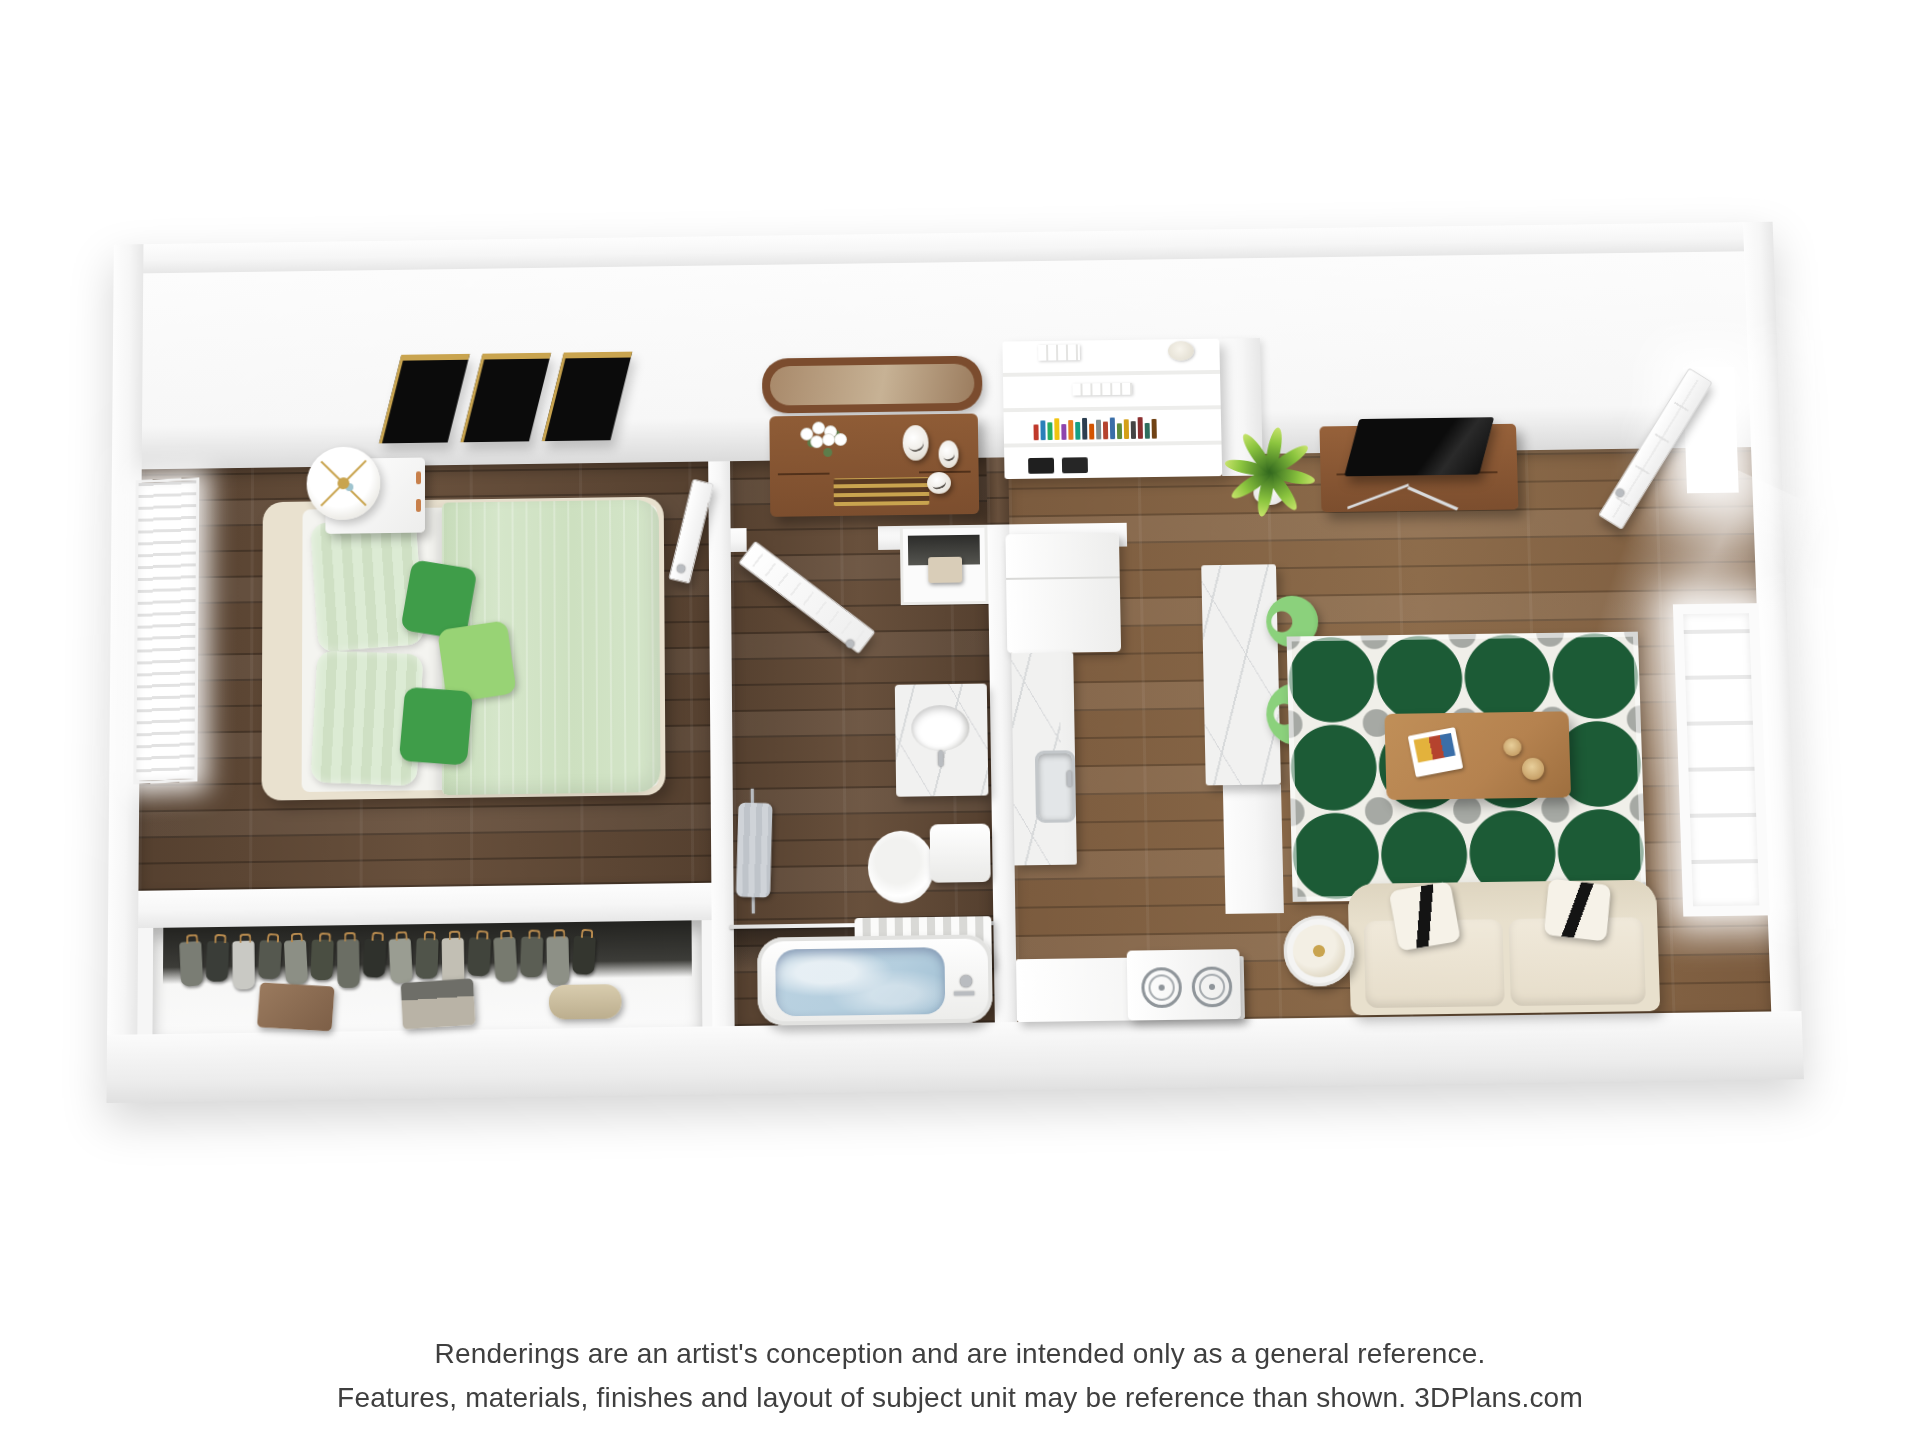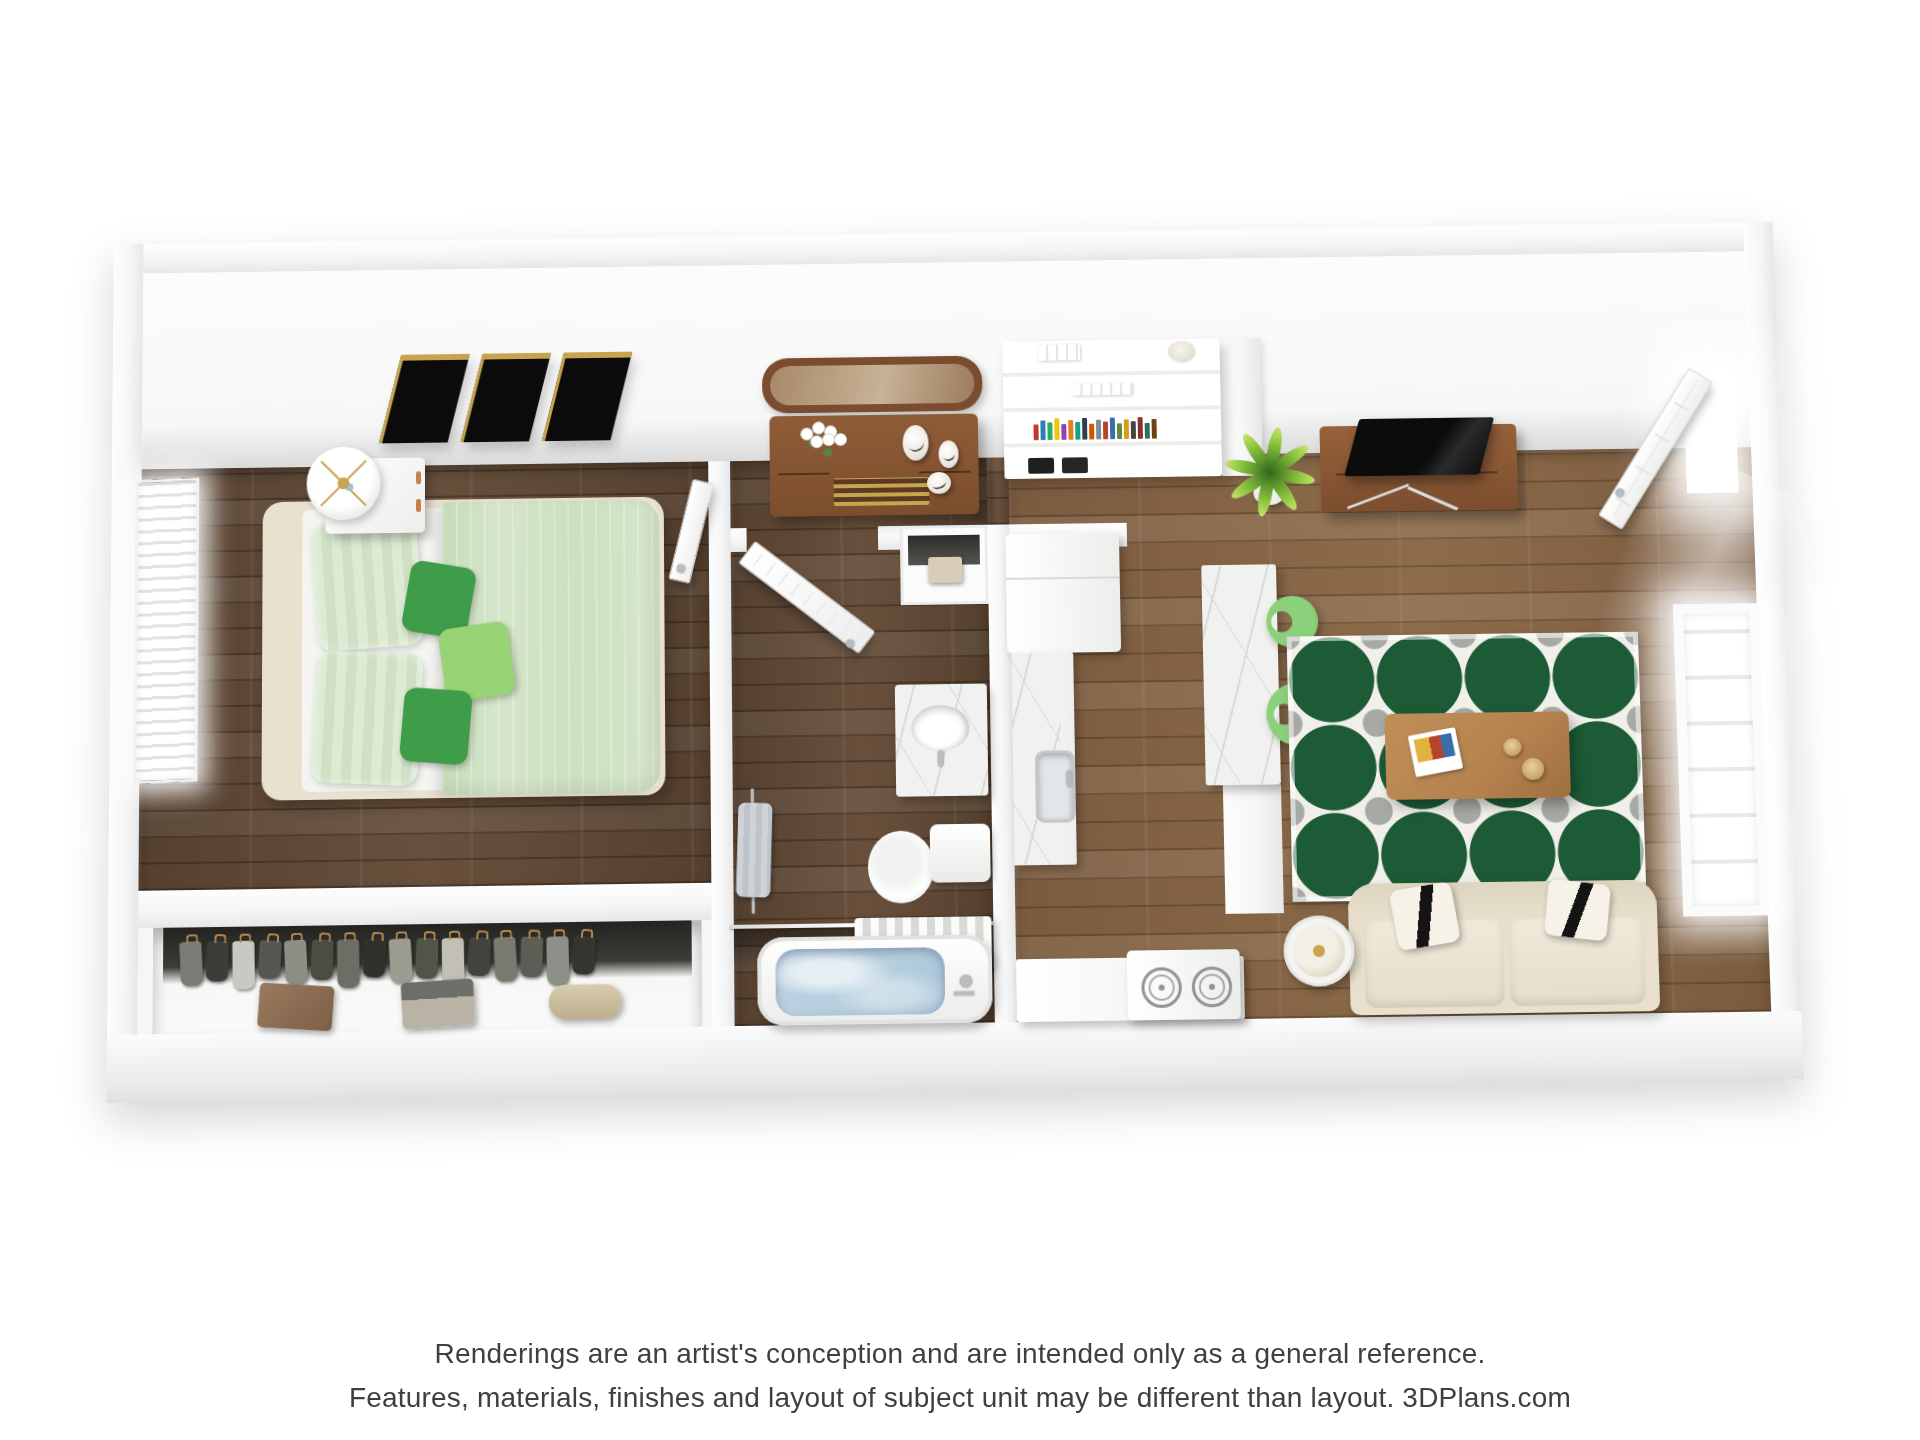--- a/index.html
+++ b/index.html
@@ -362,13 +362,13 @@
     <div class="cushion" style="left:1248px;top:700px;width:138px;height:86px;"></div>
     <div class="cushion" style="left:1392px;top:700px;width:134px;height:86px;"></div>
     <div class="bw-pillow" style="left:1278px;top:666px;width:62px;height:60px;transform:rotate(-9deg);"></div>
     <div class="bw-pillow" style="left:1430px;top:664px;width:62px;height:56px;transform:rotate(7deg);"></div>
     <div class="side-table" style="left:1168px;top:694px;width:70px;height:70px;"></div>
 
   </div>
 </div>
 
 <div class="footer" style="top:1338px;">Renderings are an artist's conception and are intended only as a general reference.</div>
-<div class="footer" style="top:1382px;">Features, materials, finishes and layout of subject unit may be different than layout. 3DPlans.com</div>
+<div class="footer" style="top:1382px;">Features, materials, finishes and layout of subject unit may be reference than shown. 3DPlans.com</div>
 
 </body></html>

